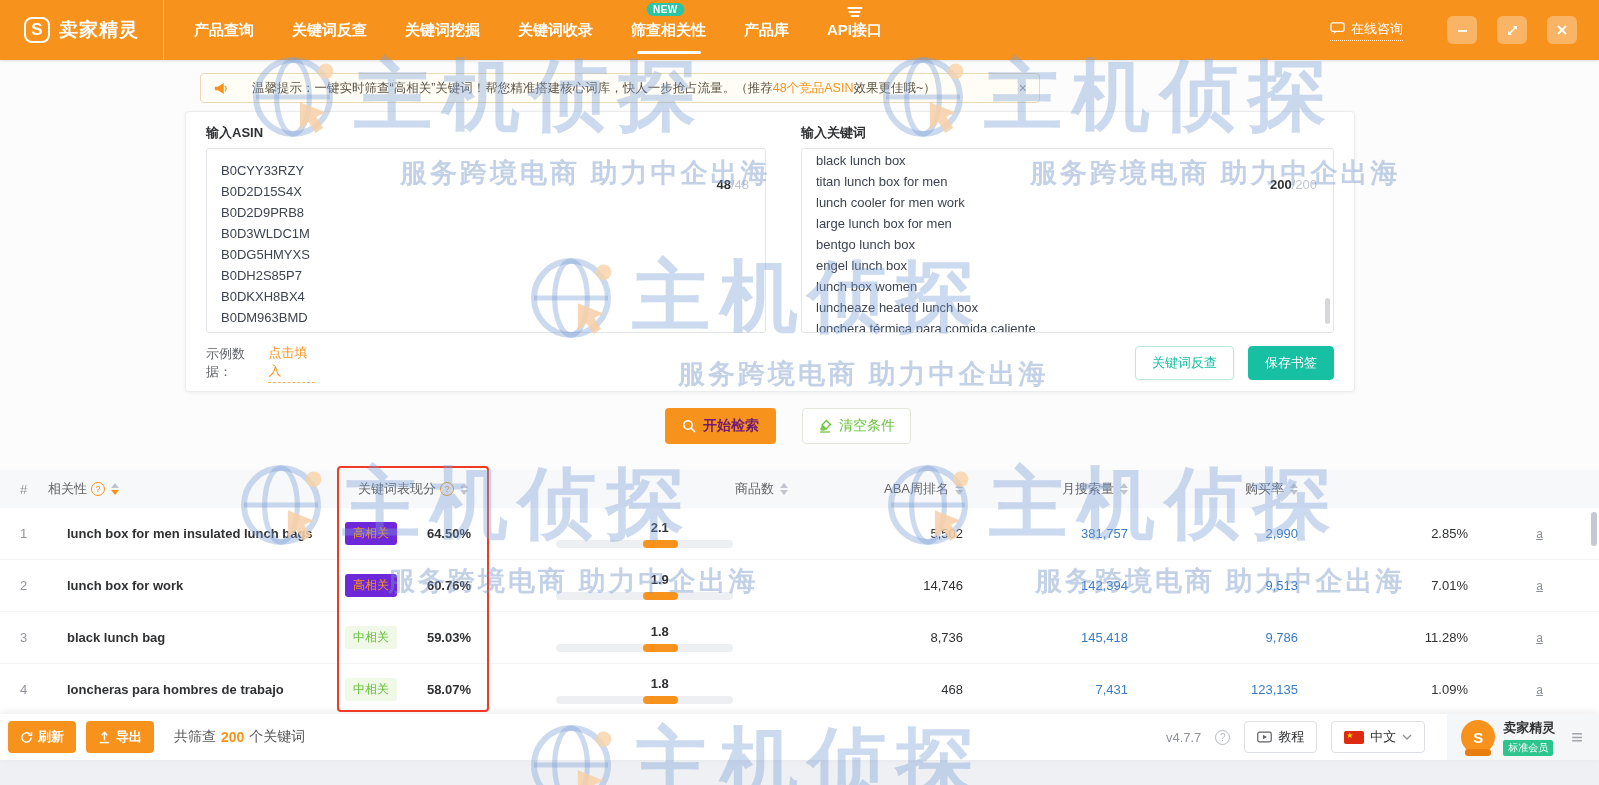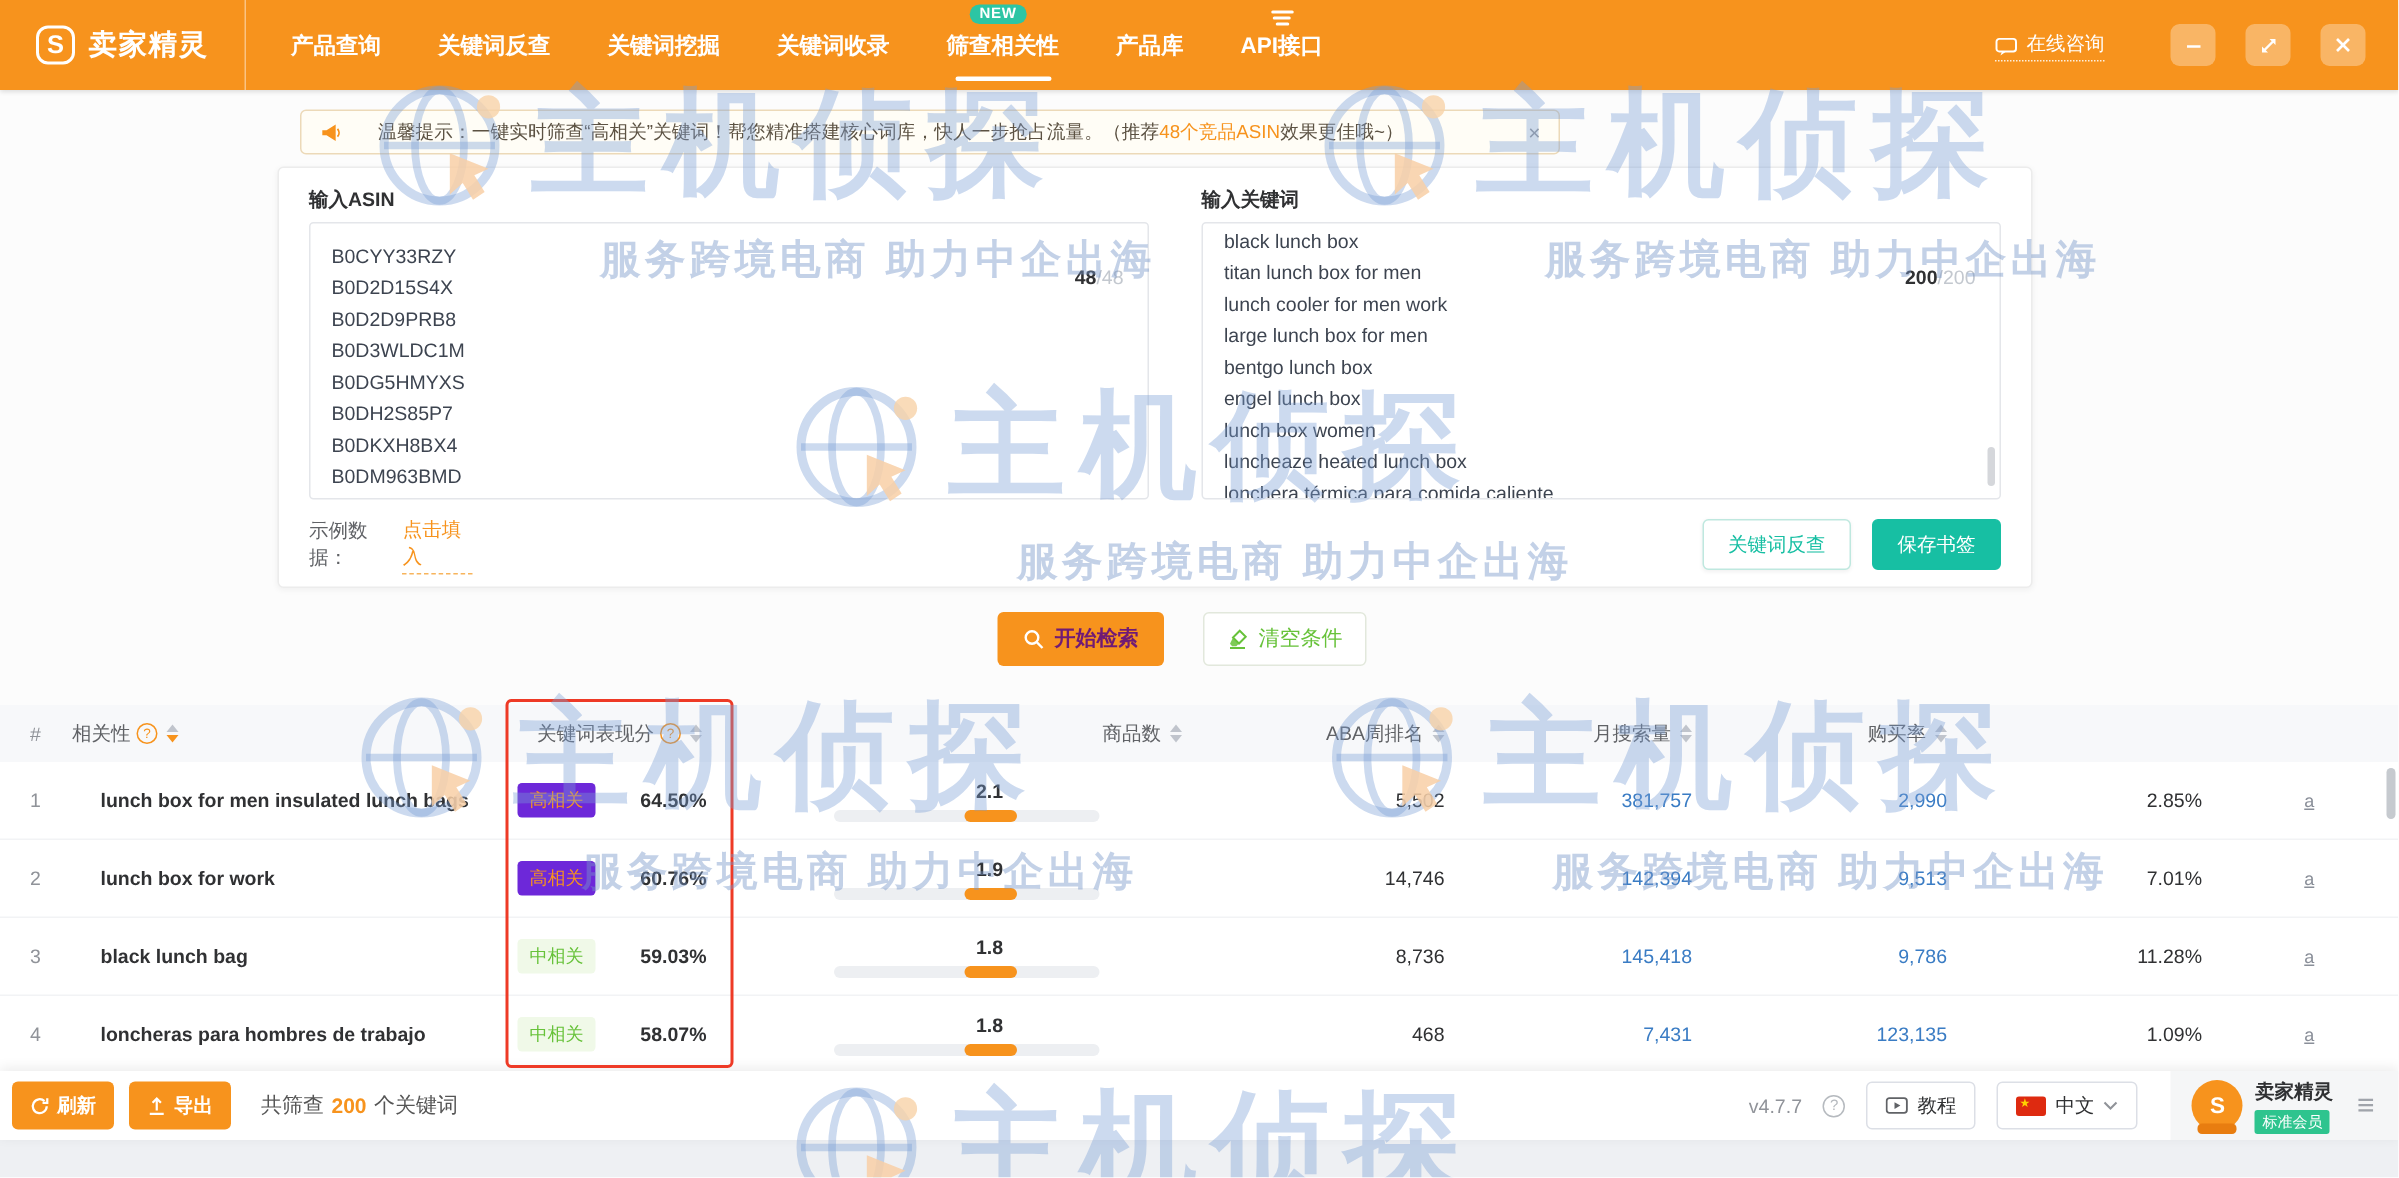--- a/index.html
+++ b/index.html
@@ -12,21 +12,21 @@
   .logo-badge { width:26px; height:26px; border:2px solid #fff; border-radius:8px; color:#fff; font-weight:bold; font-size:17px; display:flex; align-items:center; justify-content:center; }
   .logo-txt { color:#fff; font-size:19px; font-weight:bold; letter-spacing:1px; }
   .nav { display:flex; align-items:center; gap:38px; margin-left:30px; height:60px; }
   .nav-item { position:relative; color:#fff; font-size:15px; font-weight:bold; height:60px; display:flex; align-items:center; cursor:pointer; }
   .nav-item.active::after { content:""; position:absolute; bottom:6px; left:50%; transform:translateX(-50%); width:64px; height:3px; background:#fff; border-radius:2px; }
   .new-badge { position:absolute; top:3px; left:50%; transform:translateX(-58%); background:#2cc5a4; color:#fff; font-size:10px; font-weight:bold; padding:1px 7px; border-radius:8px; letter-spacing:.5px;text-align:center; }
   .api-ico { position:absolute; top:7px; left:50%; transform:translateX(-50%); display:flex; flex-direction:column; gap:2px; align-items:center; }
   .api-ico i { display:block; height:2px; background:#fff; border-radius:1px; }
   .api-ico i:nth-child(1){width:15px}.api-ico i:nth-child(2){width:12px}.api-ico i:nth-child(3){width:9px}
   .hdr-right { margin-left:auto; display:flex; align-items:center; gap:20px; padding-right:22px; }
-  .online { display:flex; align-items:flex-end; gap:6px; color:#fff; font-size:13px; border-bottom:1px dotted rgba(255,255,255,.85); padding-bottom:2px; cursor:pointer; margin-right:24px; }
+  .online { display:flex; align-items:center; gap:6px; color:#fff; font-size:13px; border-bottom:1px dotted rgba(255,255,255,.85); padding-bottom:2px; cursor:pointer; margin-right:24px; }
   .winbtn { width:30px; height:28px; border:none; border-radius:6px; background:rgba(255,255,255,.32); display:flex; align-items:center; justify-content:center; cursor:pointer; }
 
   
   .notice { margin:13px 0 0 200px; width:840px; height:30px; background:#fffdf6; border:1px solid #ecd9b8; border-radius:4px; display:flex; align-items:center; gap:24px; padding:0 12px; z-index:4; position:relative; }
   .notice-txt { font-size:12.5px; color:#5c5243; }
   .notice-hl { color:#f7931d; }
   .notice-x { margin-left:auto; color:#9a9a9a; font-size:14px; cursor:pointer; line-height:1; }
 
   
   .card { position:relative; margin:8px 0 0 185px; width:1170px; background:#fff; border:1px solid #ececec; border-radius:4px; box-shadow:0 1px 4px rgba(0,0,0,.05); padding:12px 20px; z-index:3; }

